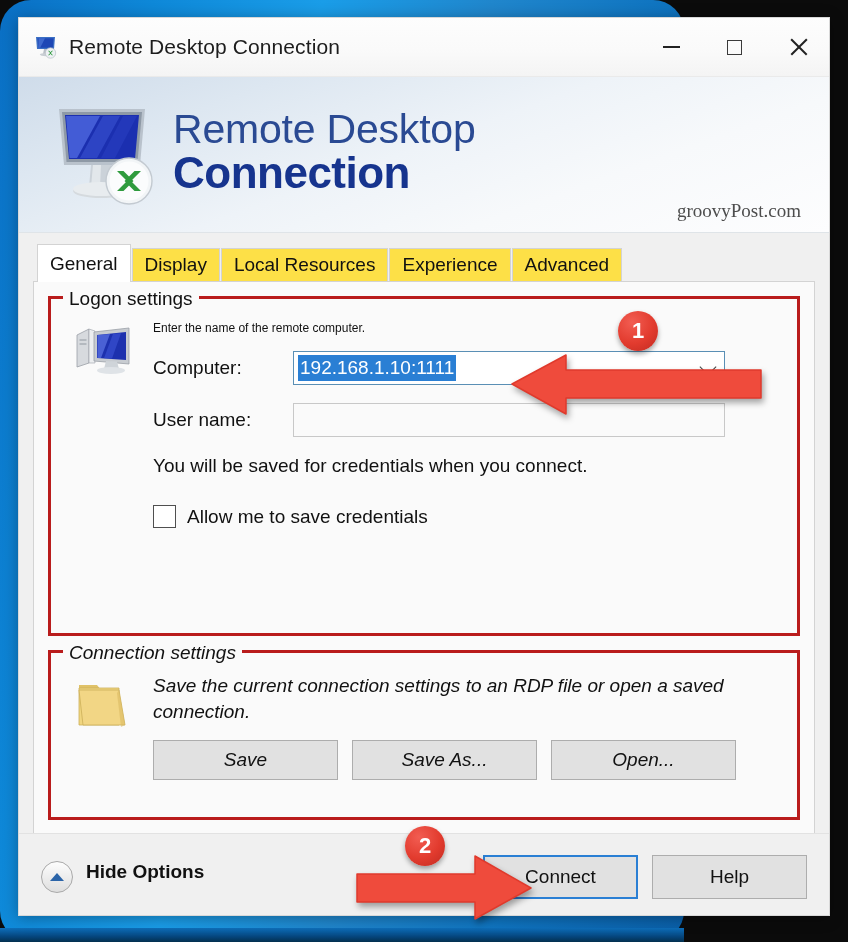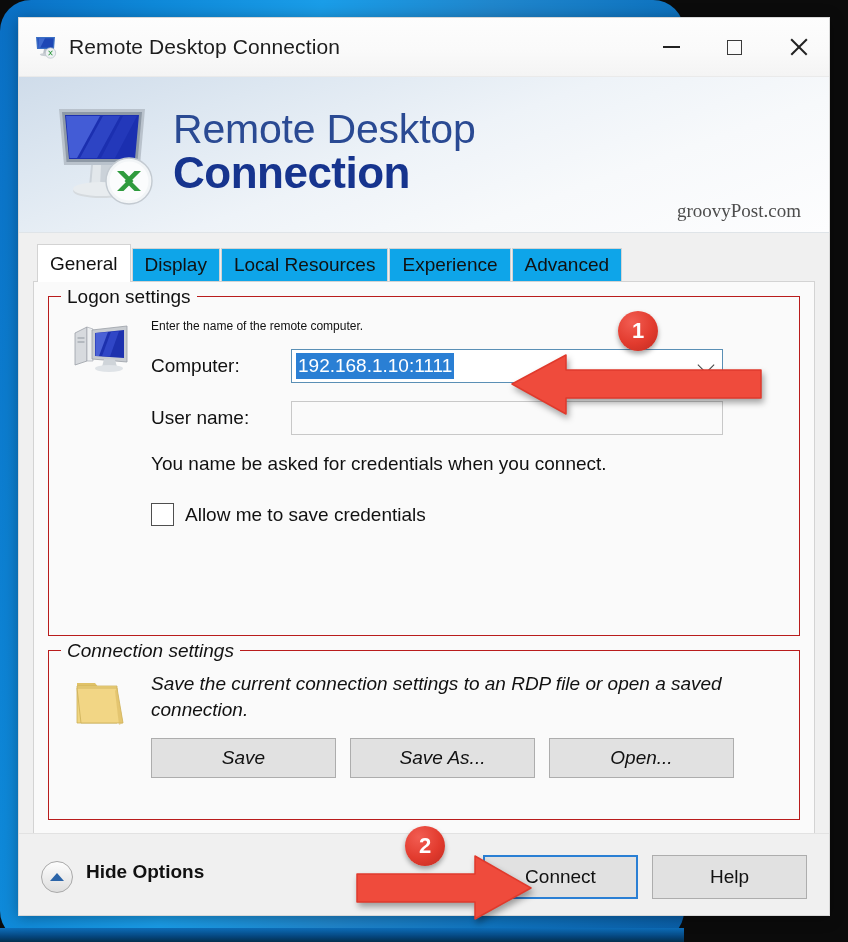--- a/index.html
+++ b/index.html
@@ -176,21 +176,21 @@
     padding-left: 4px;
     position: relative;
     z-index: 2;
   }
   .tab {
     font-size: 19px;
     color: #111;
     padding: 6px 12px 7px 12px;
     border: 1px solid #d3d3d3;
     border-bottom: none;
-    background: #0ea5e9;
+    background: #fde047;
     margin-right: 1px;
     cursor: default;
     line-height: 1;
     box-sizing: border-box;
   }
   .tab.active {
     background: #ffffff;
     border-color: #d3d3d3;
     padding-top: 9px;
     padding-bottom: 9px;
@@ -204,21 +204,21 @@
     background: #fafafa;
     height: 592px;
     box-sizing: border-box;
     padding: 14px 14px 0 14px;
     position: relative;
   }
 
   
   .group {
     position: relative;
-    border: 1px solid #b91c1c;
+    border: 3px solid #b91c1c;
     background: #fafafa;
     margin-bottom: 14px;
     box-sizing: border-box;
   }
   .group-title {
     position: absolute;
     top: -11px;
     left: 12px;
     background: #fafafa;
     padding: 0 6px;
@@ -528,21 +528,21 @@
                     <span class="sel-text">192.168.1.10:1111</span>
                     <span class="combo-arrow"></span>
                   </div>
                 </div>
 
                 <div class="field-row">
                   <span class="field-label">User name:</span>
                   <div class="textbox" title=""></div>
                 </div>
 
-                <div class="note-text">You name be asked for credentials when you connect.</div>
+                <div class="note-text">You will be saved for credentials when you connect.</div>
 
                 <div class="checkbox-row">
                   <span class="checkbox-box"></span>
                   <span class="checkbox-label">Allow me to save credentials</span>
                 </div>
               </div>
             </div>
           </div>
         </div>
 

